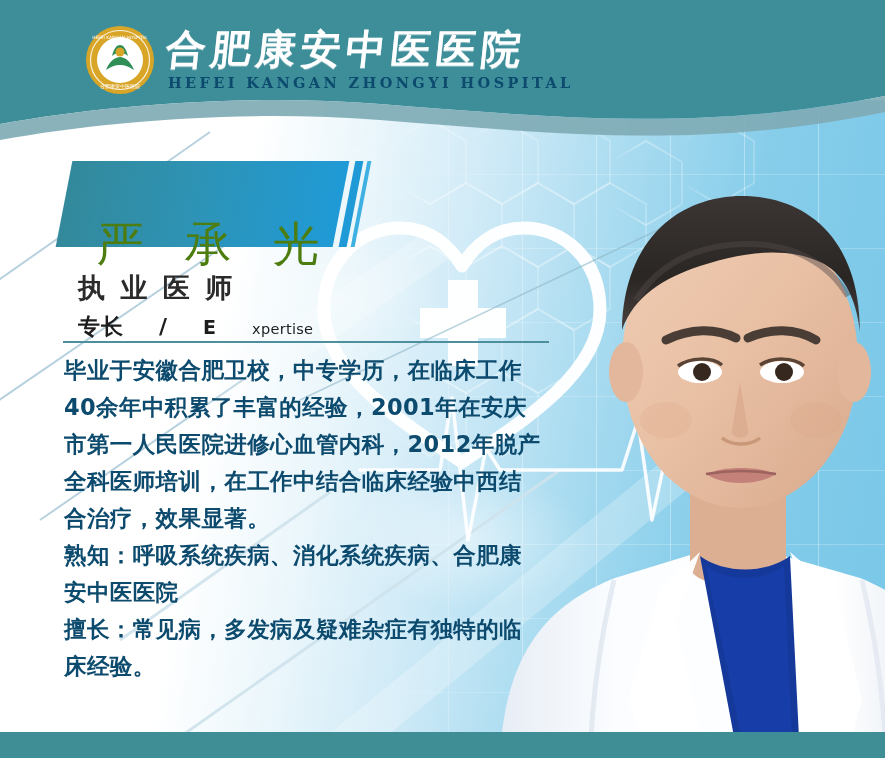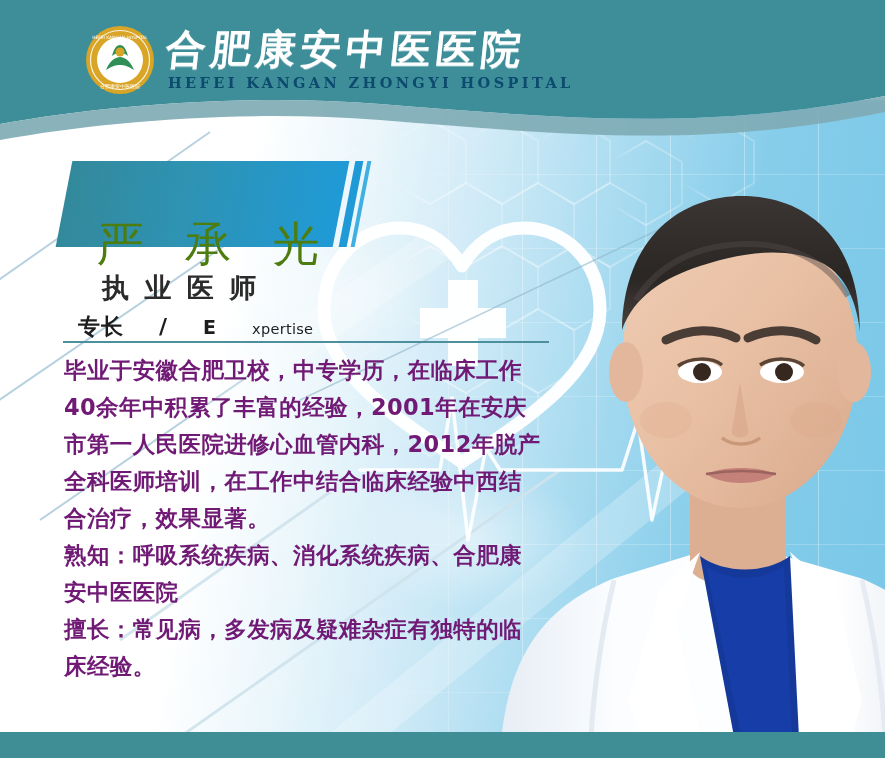--- a/index.html
+++ b/index.html
@@ -81,21 +81,20 @@
     background: #3fb0e2; transform: skewX(-11deg);
   }
 
   
   .job-title {
     position: absolute; left: 78px; top: 270px;
     color: #2b2b2b;
     font-size: 27px; font-weight: 700;
     letter-spacing: 3px; white-space: nowrap;
     font-family: "DejaVu Sans", "Liberation Sans", sans-serif;
-    margin-left: 24px;
   }
   .expertise-label {
     position: absolute; left: 78px; top: 312px;
     color: #1d1d1d;
     font-size: 22px; font-weight: 700;
     letter-spacing: 1px; white-space: nowrap;
     display: flex; align-items: baseline;
     font-family: "DejaVu Sans", "Liberation Sans", sans-serif;
     gap: 35px;
   }
@@ -103,21 +102,21 @@
   .expertise-label .en-big { font-size: 19px; font-weight: 700; }
   .expertise-label .en-small { font-size: 14.5px; font-weight: 400; letter-spacing: .3px; }
   .divider {
     position: absolute; left: 63px; top: 341px;
     width: 486px; height: 2px;
     background: #4d8f9c;
   }
   .bio {
     position: absolute; left: 64px; top: 352px;
     width: 480px;
-    color: #701a75;
+    color: #0c4a6e;
     font-size: 22.5px; font-weight: 700;
     line-height: 37px;
     letter-spacing: .4px;
     font-family: "DejaVu Sans", "Liberation Sans", sans-serif;
   }
   .bio p { margin: 0; }
 
   
   .footer-bar {
     position: absolute; left: 0; top: 732px; width: 885px; height: 26px;

